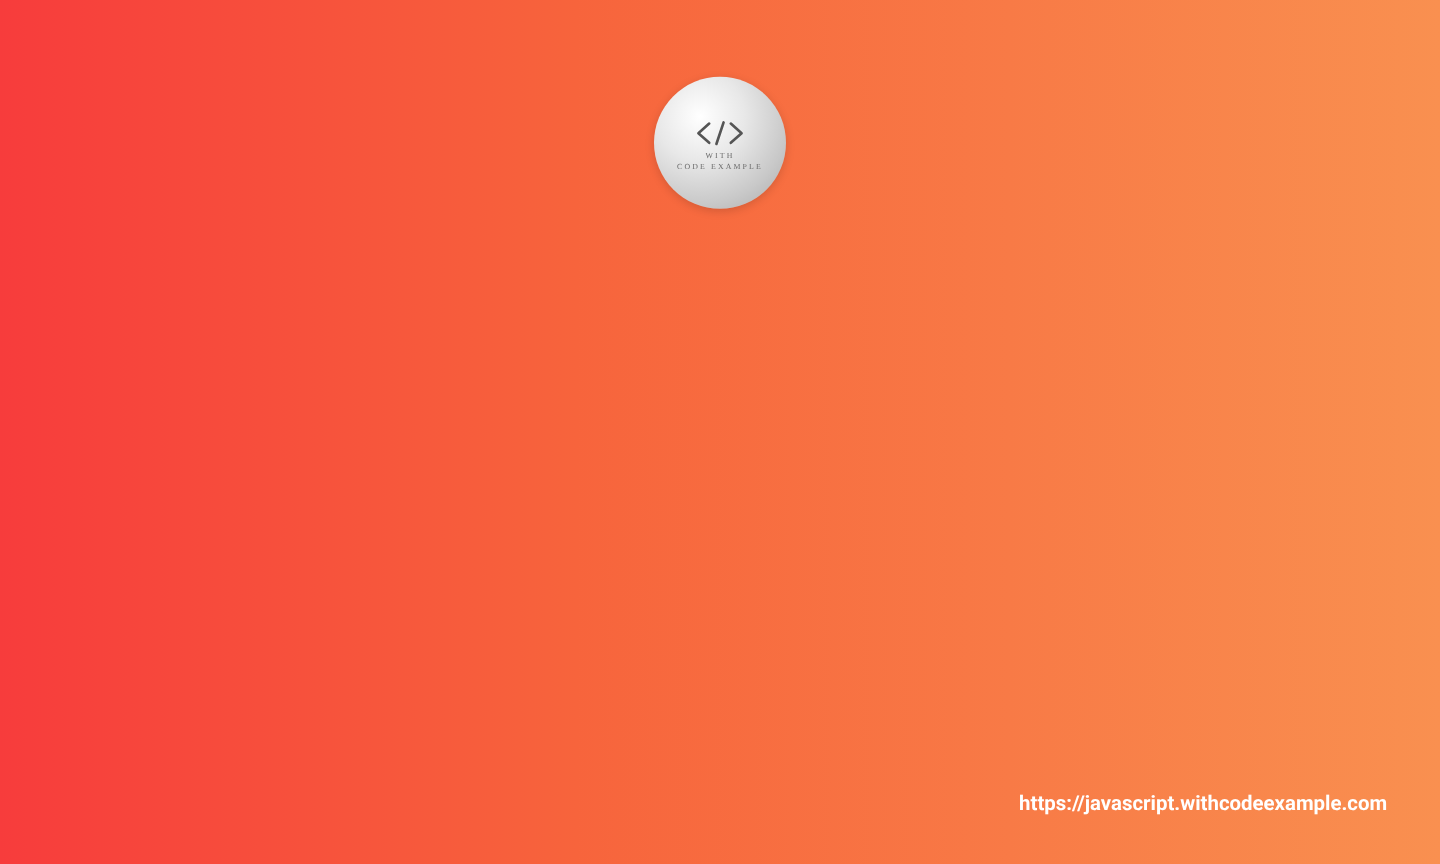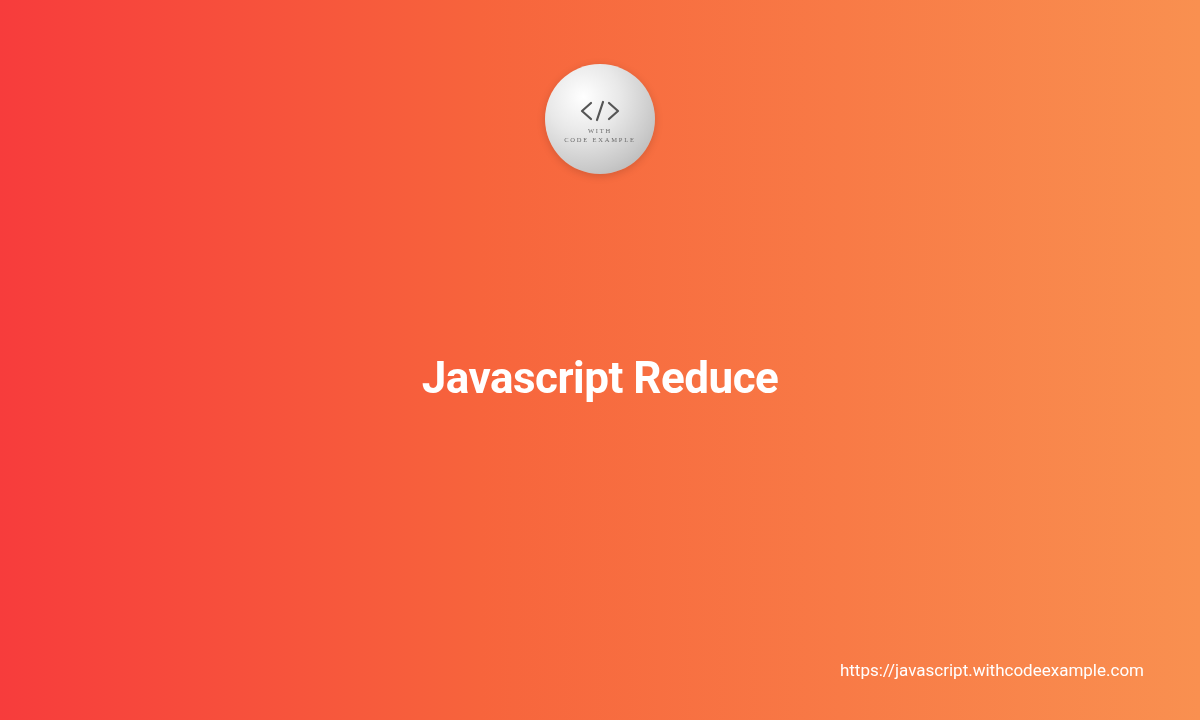--- a/index.html
+++ b/index.html
@@ -63,39 +63,38 @@
     .main-title {
       color: #ffffff;
       font-size: 44px;
       font-weight: 700;
       margin-top: 178px;
       letter-spacing: -0.5px;
     }
     .footer-url {
       position: absolute;
       bottom: 40px;
-      right: 56px;
+      right: 44px;
       color: #ffffff;
       font-size: 17px;
-      font-weight: 400;
+      font-weight: 700;
       margin-left: 12px;
     }
   </style>
 </head>
 <body>
 
 <div class="container">
   <div class="logo-circle">
     <div class="logo-icon">
       <svg width="42" height="22" viewBox="0 0 42 22">
         <path d="M 12 3 L 3 11 L 12 19" stroke="#555" stroke-width="2.2" fill="none" stroke-linecap="round" stroke-linejoin="round"></path>
         <path d="M 24 2 L 18 20" stroke="#555" stroke-width="2.2" fill="none" stroke-linecap="round"></path>
         <path d="M 30 3 L 39 11 L 30 19" stroke="#555" stroke-width="2.2" fill="none" stroke-linecap="round" stroke-linejoin="round"></path>
       </svg>
     </div>
     <div class="logo-text">
       <div class="logo-text-line">WITH</div>
       <div class="logo-text-line">CODE EXAMPLE</div>
     </div>
   </div>
-  <h1 class="main-title">Javascript Reduce</h1>
   <div class="footer-url">https://javascript.withcodeexample.com</div>
 </div>
 
 </body></html>

